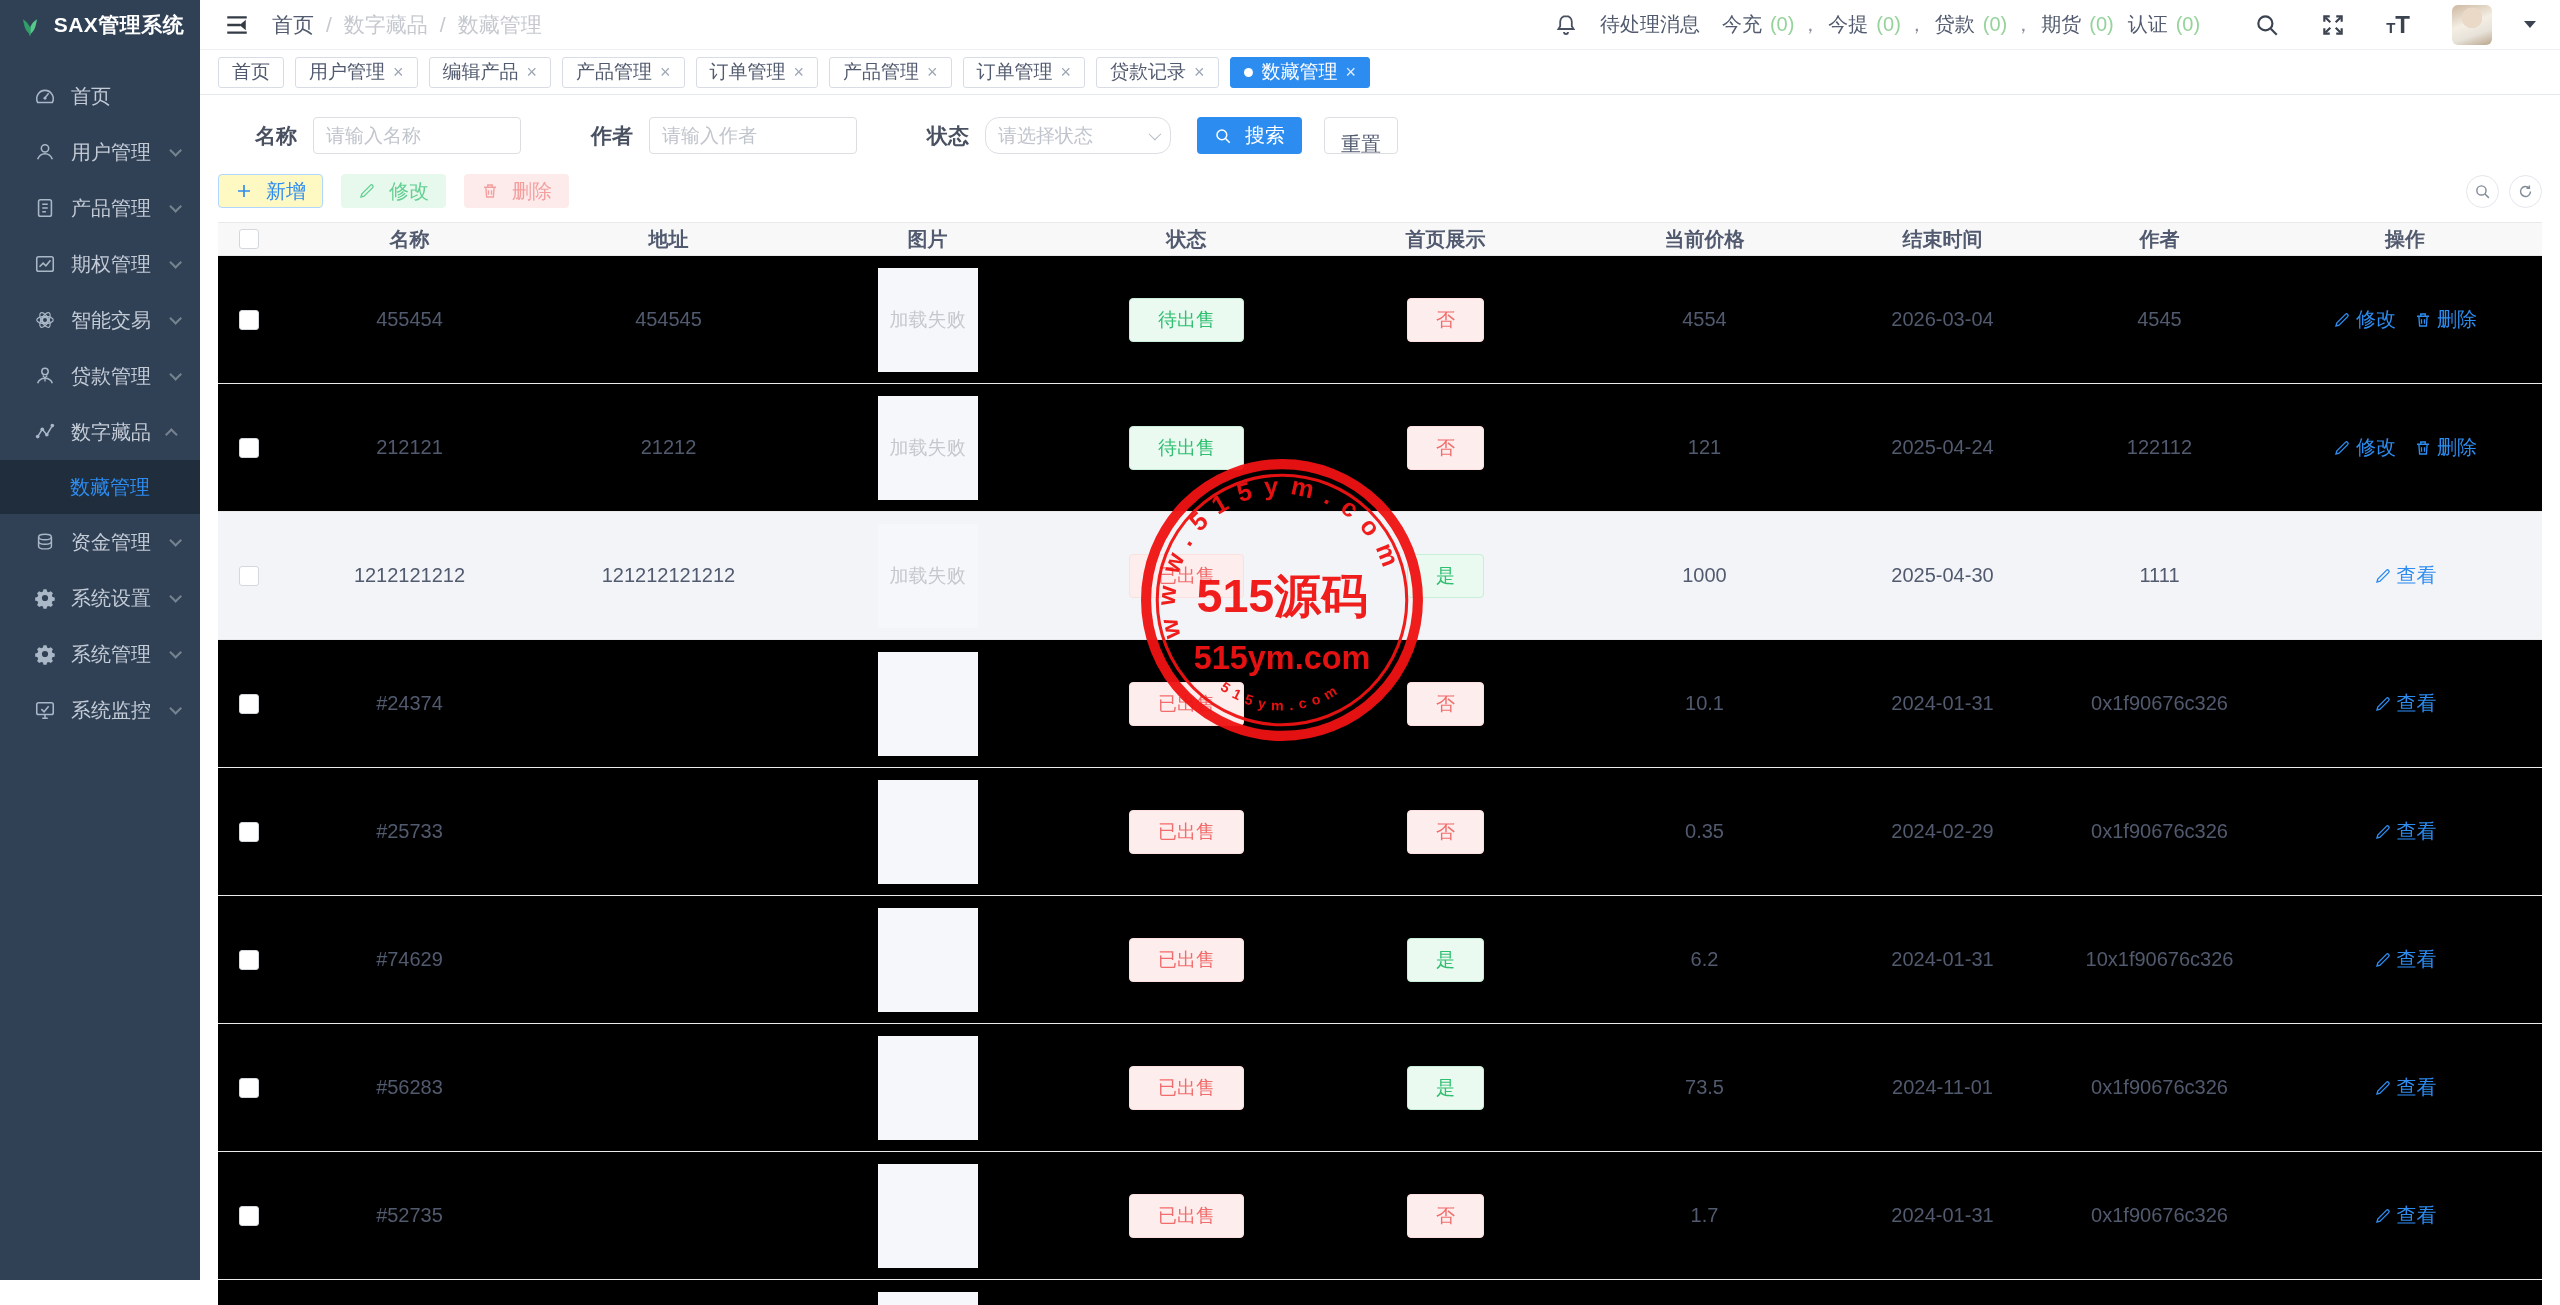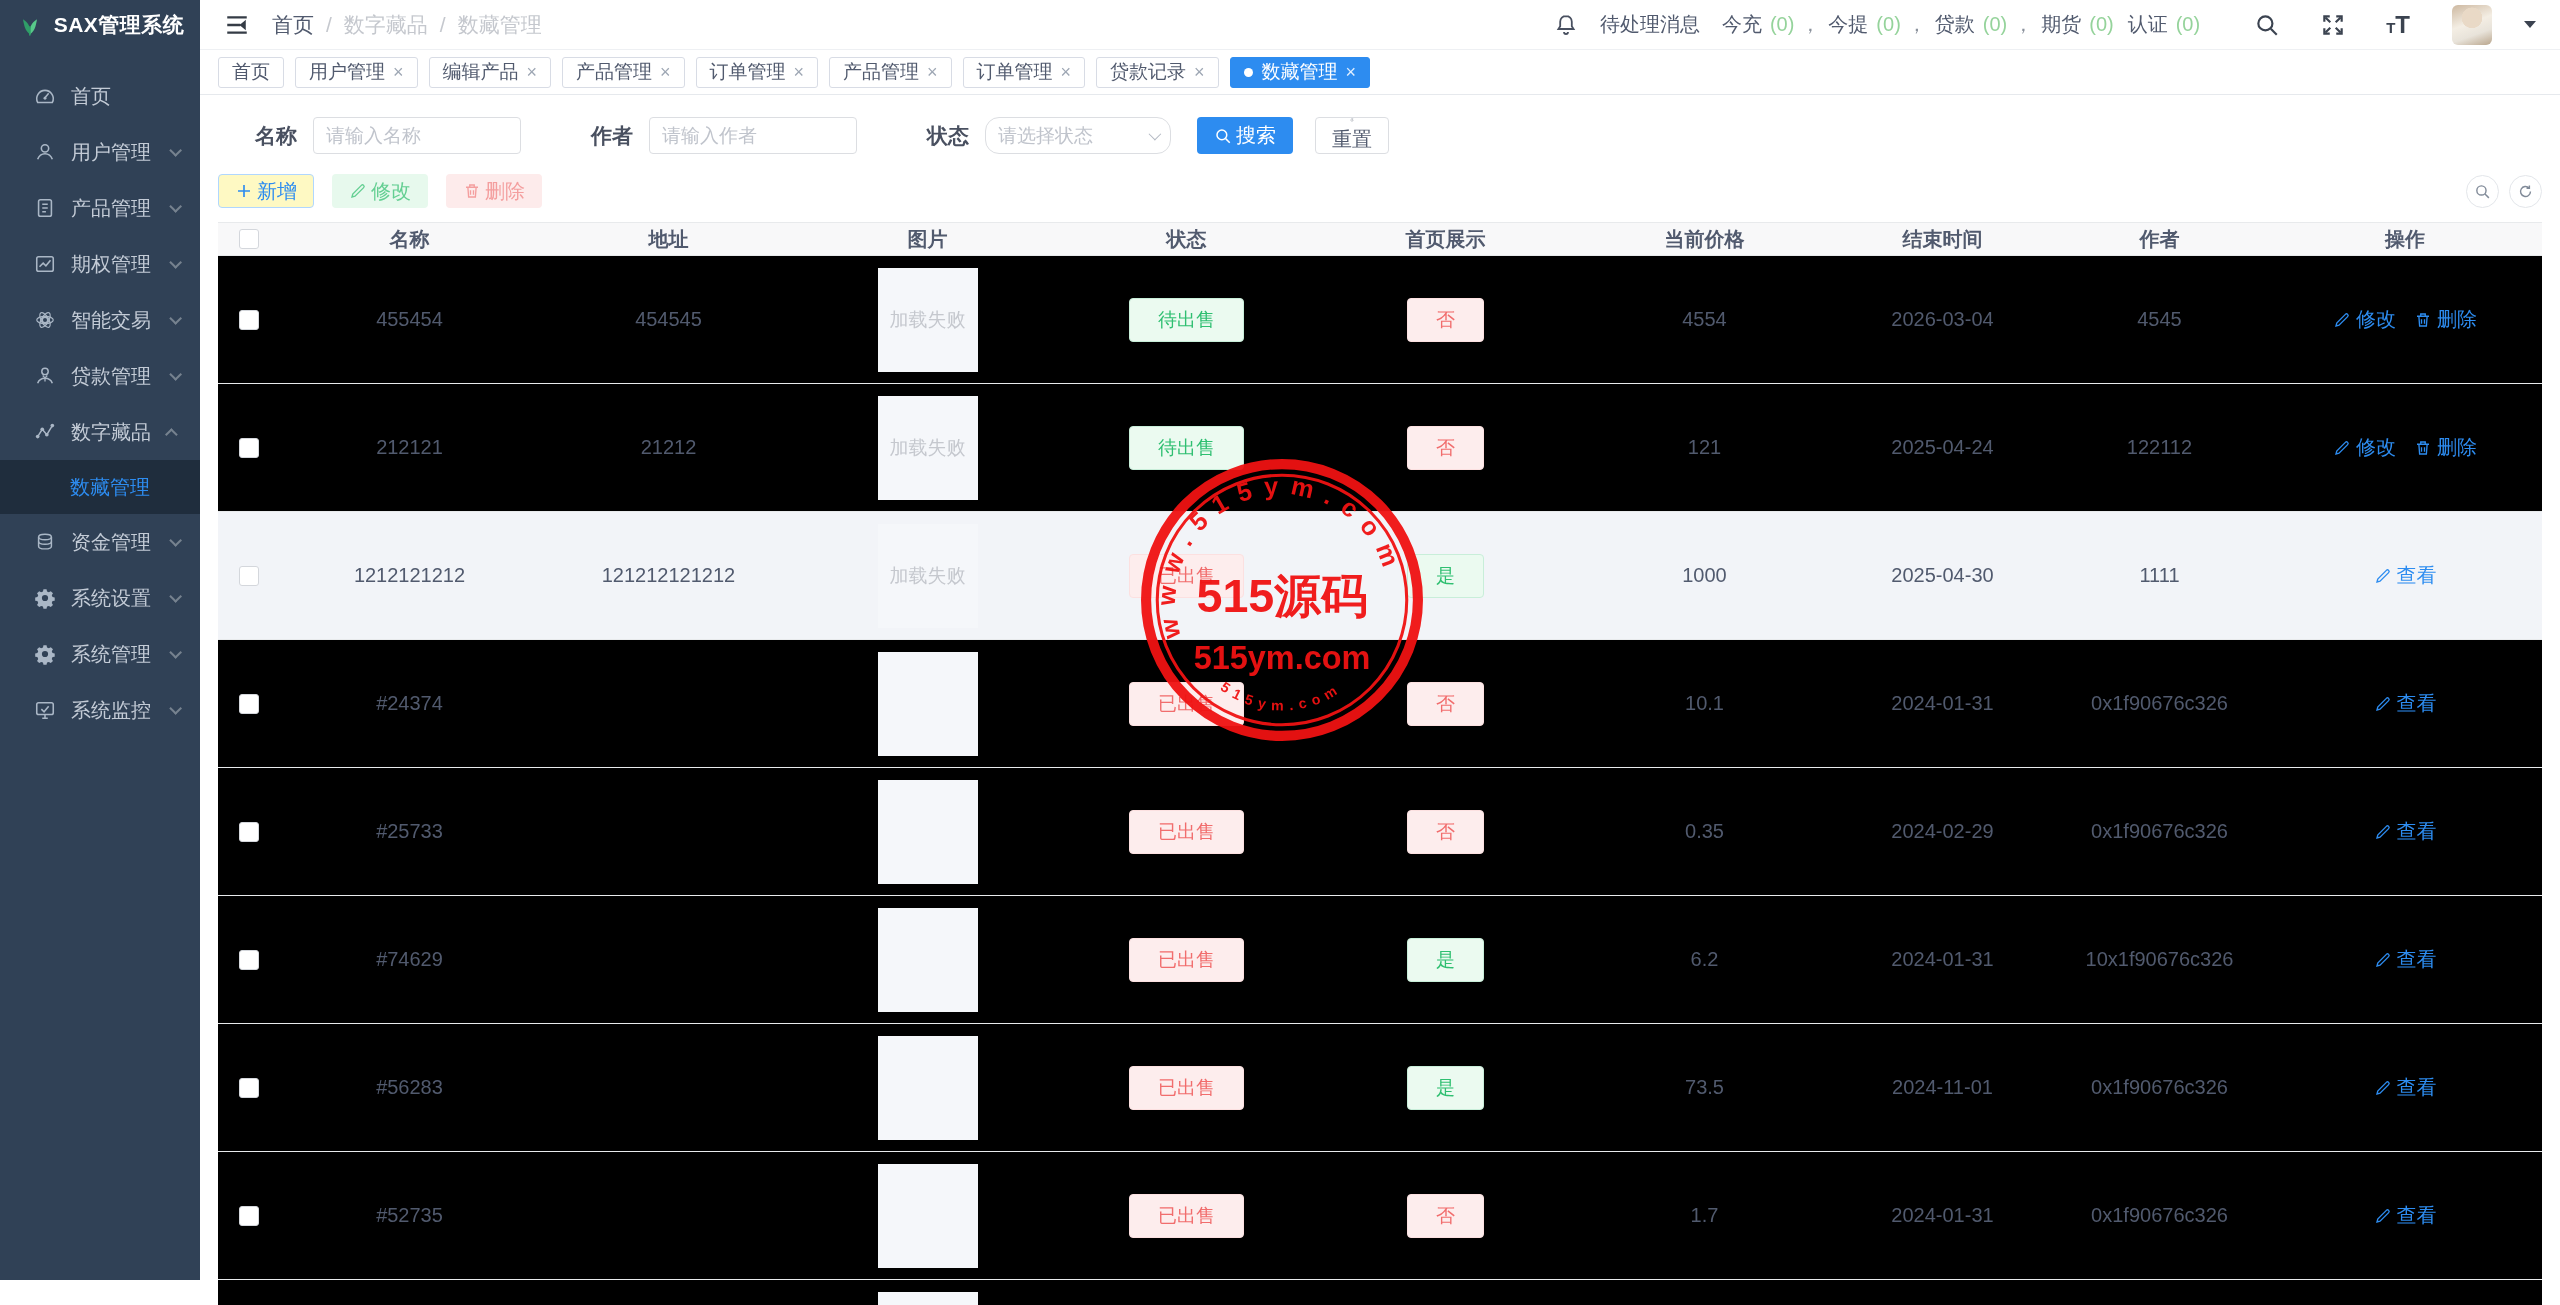--- a/index.html
+++ b/index.html
@@ -62,21 +62,21 @@
   .f-label { font-size:21px; color:#495060; font-weight:bold; margin-right:16px; }
   .f-input { width:208px; height:37px; border:1px solid #dcdee2; border-radius:4px; padding:0 12px;
     font-size:19px; color:#515a6e; outline:none; font-family:inherit; }
   .f-input::placeholder { color:#c0c4cc; }
   .f-gap { width:70px; }
   .f-select { width:186px; height:37px; border:1px solid #dcdee2; border-radius:14px; display:flex; align-items:center;
     justify-content:space-between; padding:0 12px; cursor:pointer; }
   .f-select .ph { font-size:19px; color:#c0c4cc; }
   .sel-chev { width:9px; height:9px; border-right:1.5px solid #b2b8c2; border-bottom:1.5px solid #b2b8c2;
     transform:rotate(45deg) translateY(-2px); }
-  .btn { height:37px; border-radius:4px; display:inline-flex; align-items:center; gap:4px; padding:0 16px;
+  .btn { height:37px; border-radius:4px; display:inline-flex; align-items:center; gap:13px; padding:0 16px;
     font-size:20px; cursor:pointer; border:1px solid transparent; }
   .btn .ic { width:18px; height:18px; }
   .btn-search { background:#2d8cf0; color:#fff; margin-left:26px; }
   .btn-reset  { background:#fff; color:#515a6e; border-color:#dcdee2; margin-left:22px;flex-direction:column; }
 
   .toolbar { display:flex; align-items:center; margin-top:20px; }
   .btn-add  { background:#fef9c3; color:#2d8cf0; border-color:#b0d7ff; height:34px; }
   .btn-edit { background:#e7f9ed; color:#64cf92; height:34px; margin-left:18px; }
   .btn-del  { background:#fdebeb; color:#f49e9e; height:34px; margin-left:18px; }
   .tool-right { margin-left:auto; display:flex; gap:10px; }

